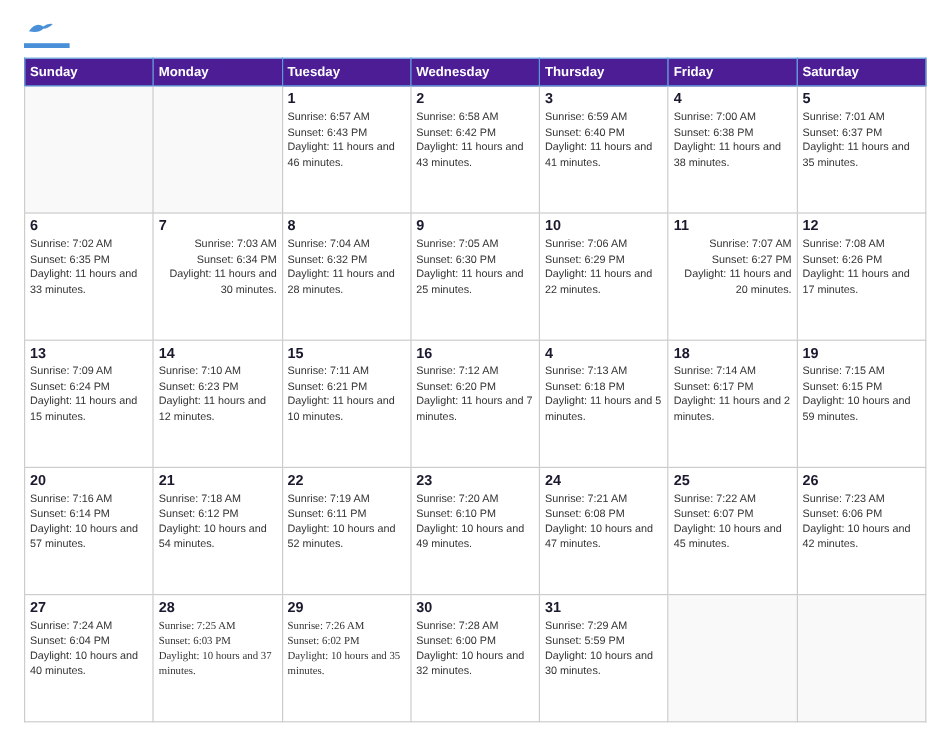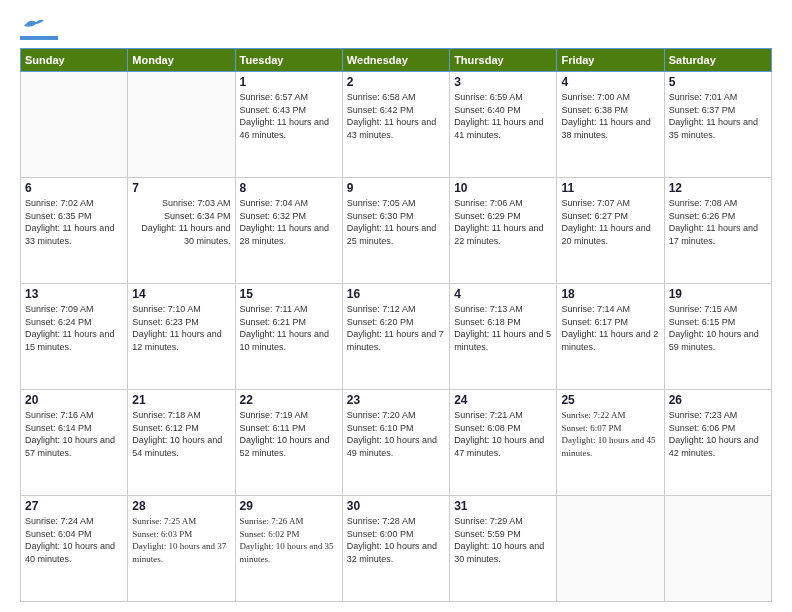--- a/index.html
+++ b/index.html
@@ -50,21 +50,21 @@
       color: #444;
     }
     .calendar {
       flex: 1;
       border: 1px solid #ccc;
       border-collapse: collapse;
       width: 100%;
       table-layout: fixed;
     }
     .calendar th {
-      background: #4d7c0f;
+      background: #4c1d95;
       color: #fff;
       font-size: 11px;
       font-weight: bold;
       padding: 5px 4px;
       text-align: left;
       border: 1px solid #5a9ad9;
     }
     .calendar td {
       border: 1px solid #ccc;
       vertical-align: top;
@@ -191,21 +191,21 @@
 Daylight: 11 hours and 25 minutes.</div>
           </td>
           <td>
             <span class="day-num">10</span>
             <div class="day-info" style="white-space: pre-line;">Sunrise: 7:06 AM
 Sunset: 6:29 PM
 Daylight: 11 hours and 22 minutes.</div>
           </td>
           <td>
             <span class="day-num">11</span>
-            <div class="day-info" style="white-space: pre-line;">Sunrise: 7:07 AM
+            <div class="day-info" style="white-space: pre-line; text-align: right;">Sunrise: 7:07 AM
 Sunset: 6:27 PM
 Daylight: 11 hours and 20 minutes.</div>
           </td>
           <td>
             <span class="day-num">12</span>
             <div class="day-info" style="white-space: pre-line;">Sunrise: 7:08 AM
 Sunset: 6:26 PM
 Daylight: 11 hours and 17 minutes.</div>
           </td>
         </tr>
@@ -279,21 +279,21 @@
 Daylight: 10 hours and 49 minutes.</div>
           </td>
           <td>
             <span class="day-num">24</span>
             <div class="day-info" style="white-space: pre-line;">Sunrise: 7:21 AM
 Sunset: 6:08 PM
 Daylight: 10 hours and 47 minutes.</div>
           </td>
           <td>
             <span class="day-num">25</span>
-            <div class="day-info" style="white-space: pre-line; font-family: Liberation Serif, serif;">Sunrise: 7:22 AM
+            <div class="day-info" style="white-space: pre-line;">Sunrise: 7:22 AM
 Sunset: 6:07 PM
 Daylight: 10 hours and 45 minutes.</div>
           </td>
           <td>
             <span class="day-num">26</span>
             <div class="day-info" style="white-space: pre-line;">Sunrise: 7:23 AM
 Sunset: 6:06 PM
 Daylight: 10 hours and 42 minutes.</div>
           </td>
         </tr>

